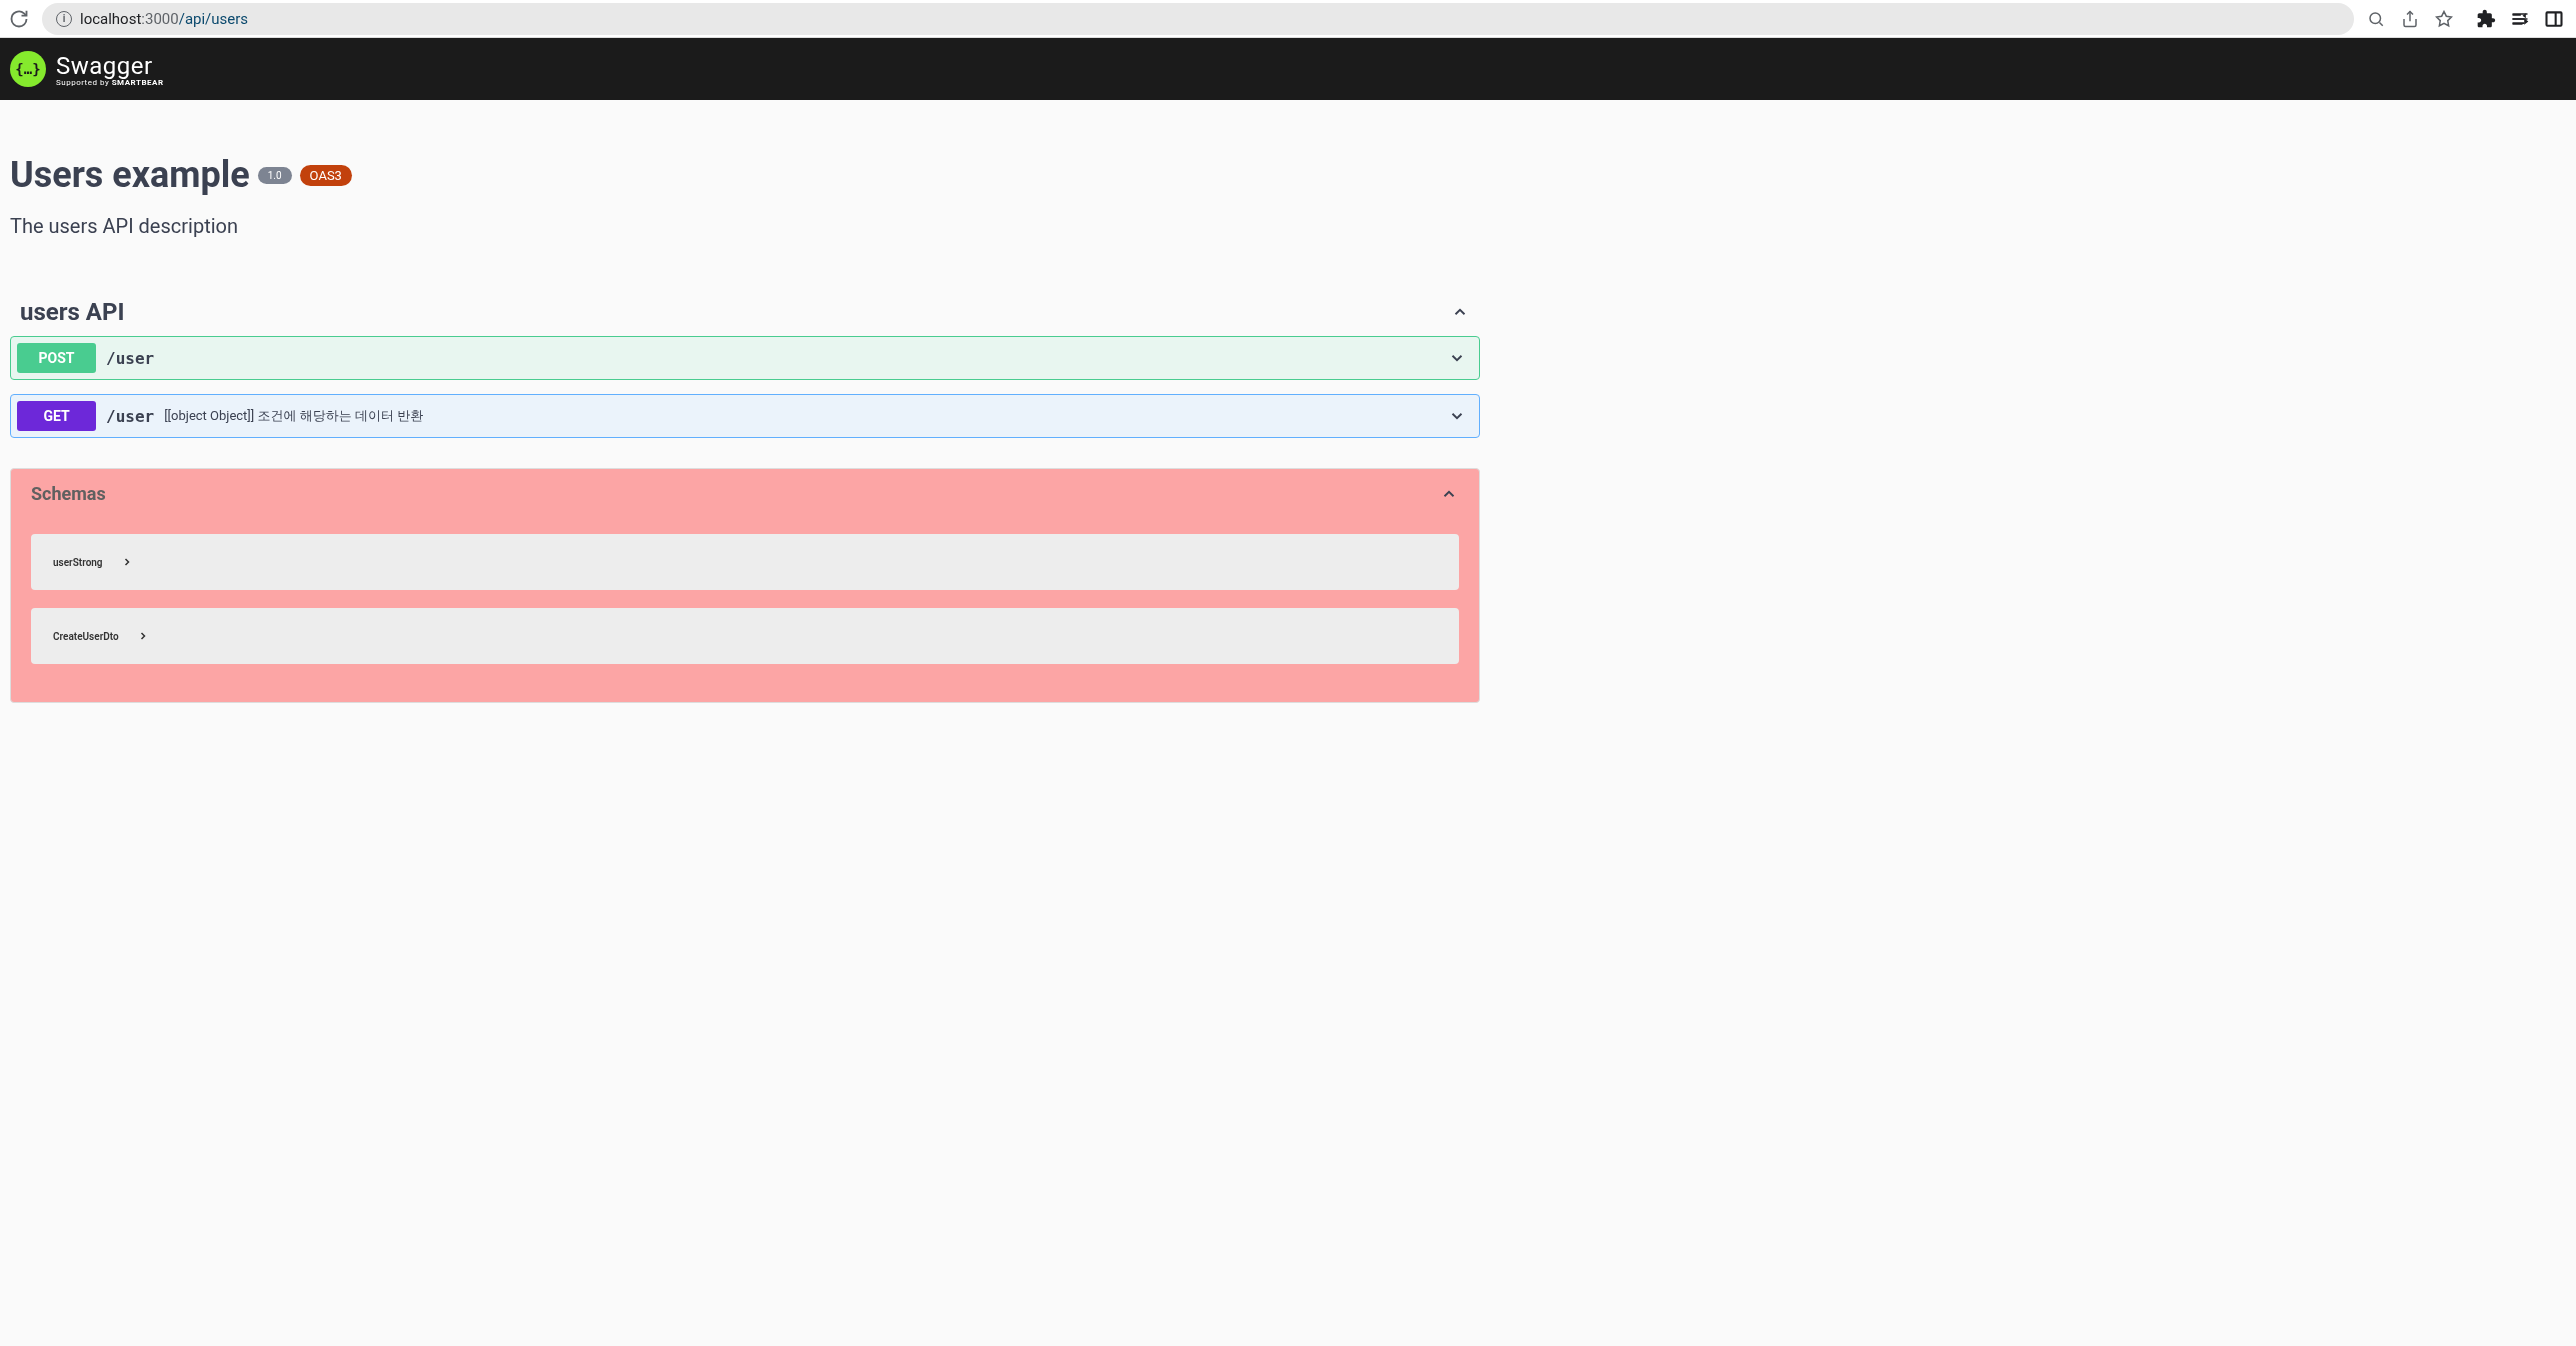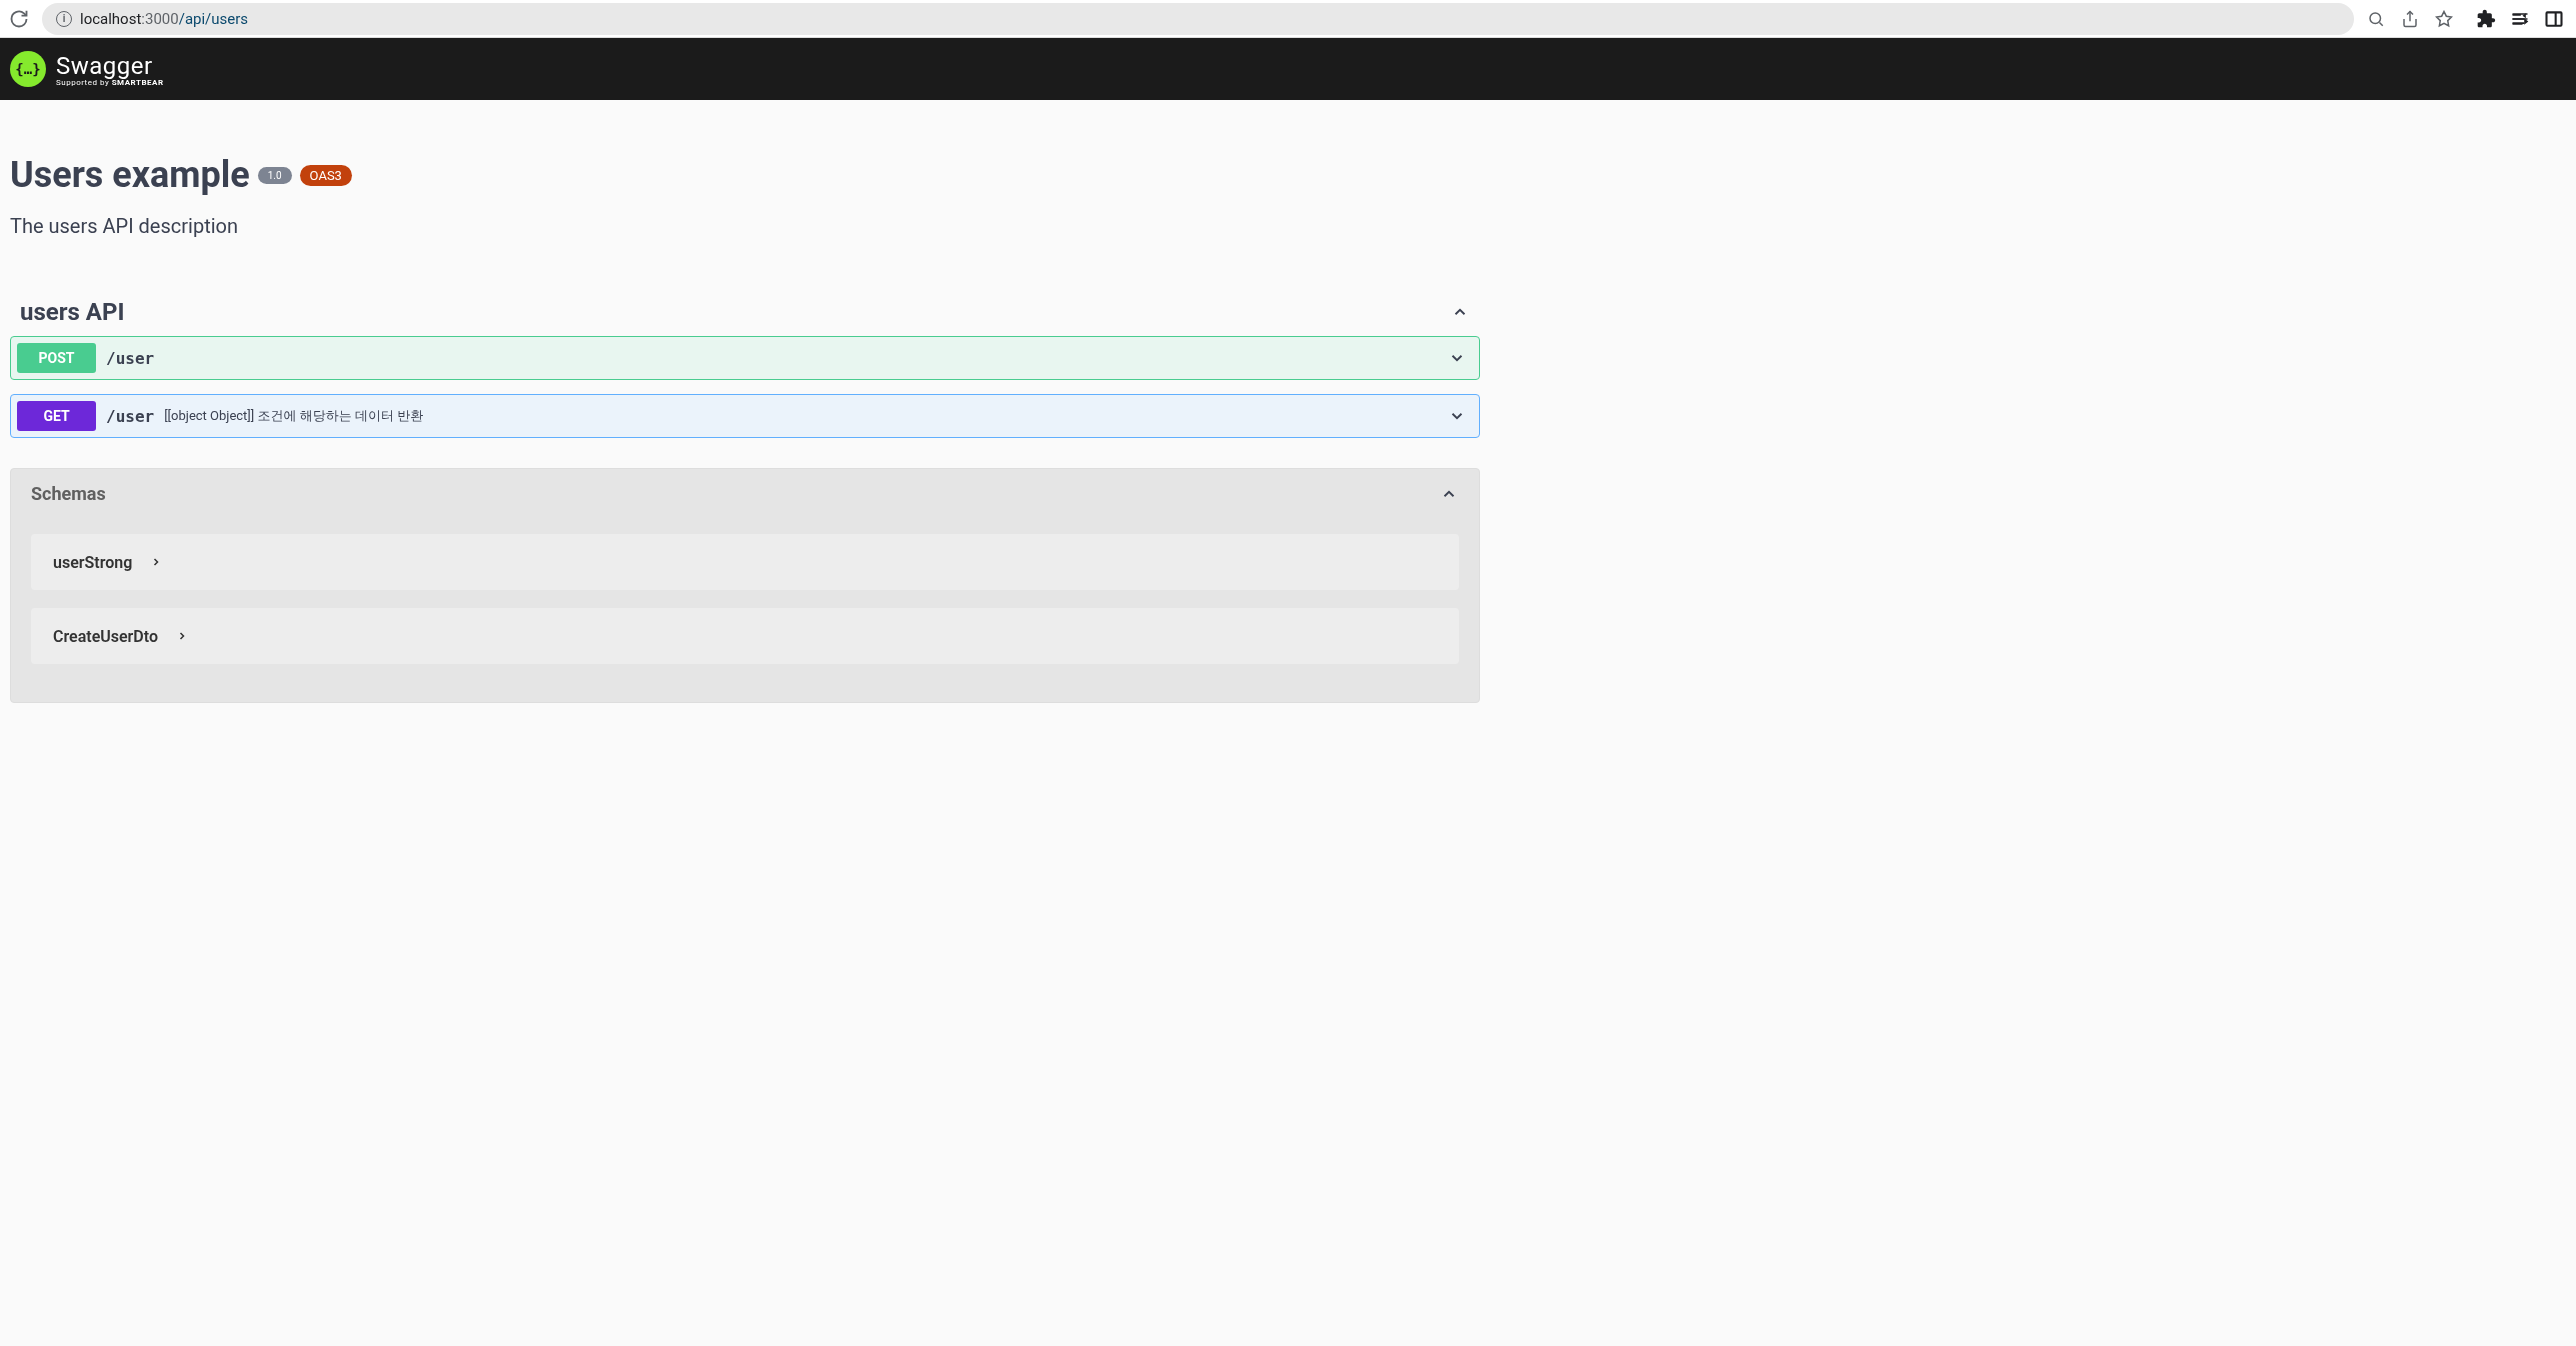--- a/index.html
+++ b/index.html
@@ -41,26 +41,26 @@
     .operation { border-radius: 4px; margin: 0 0 14px 0; border: 1px solid; display: flex; align-items: center; padding: 6px 12px 6px 6px; cursor: pointer; }
     .operation-post { background: #e8f6f0; border-color: #49cc90; }
     .operation-get { background: #ebf3fb; border-color: #61affe; }
     .method-badge { font-size: 14px; font-weight: 700; color: #fff; padding: 7px 0; border-radius: 3px; min-width: 79px; text-align: center; text-transform: uppercase; }
     .method-post { background: #49cc90; }
     .method-get { background: #6d28d9; }
     .op-path { font-family: monospace; font-size: 16px; font-weight: 600; color: #3b4151; margin-left: 10px; }
     .op-summary { font-size: 13px; color: #3b4151; margin-left: 10px; }
     .op-spacer { flex: 1; }
     
-    .schemas-section { border: 1px solid #ddd; border-radius: 4px; background: #e5e5e5; margin-top: 30px; }
+    .schemas-section { border: 1px solid #ddd; border-radius: 4px; background: #fca5a5; margin-top: 30px; }
     .schemas-header { display: flex; align-items: center; justify-content: space-between; padding: 14px 20px; cursor: pointer; }
     .schemas-title { font-size: 18px; font-weight: 700; color: #606060; }
     .schemas-body { padding: 16px 20px 20px 20px; }
     .schema-item { background: #ededed; border-radius: 4px; padding: 18px 22px; margin-bottom: 18px; display: flex; align-items: center; gap: 14px; cursor: pointer; }
-    .schema-name { font-size: 16px; font-weight: 600; color: #333; }
+    .schema-name { font-size: 10px; font-weight: 600; color: #333; }
     
     .chevron { width: 20px; height: 20px; display: flex; align-items: center; justify-content: center; }
     .chevron svg { width: 18px; height: 18px; }
     .chevron-small svg { width: 12px; height: 12px; }
   </style>
 </head>
 <body>
 
 <div class="browser-bar">
   <div class="reload-icon">

